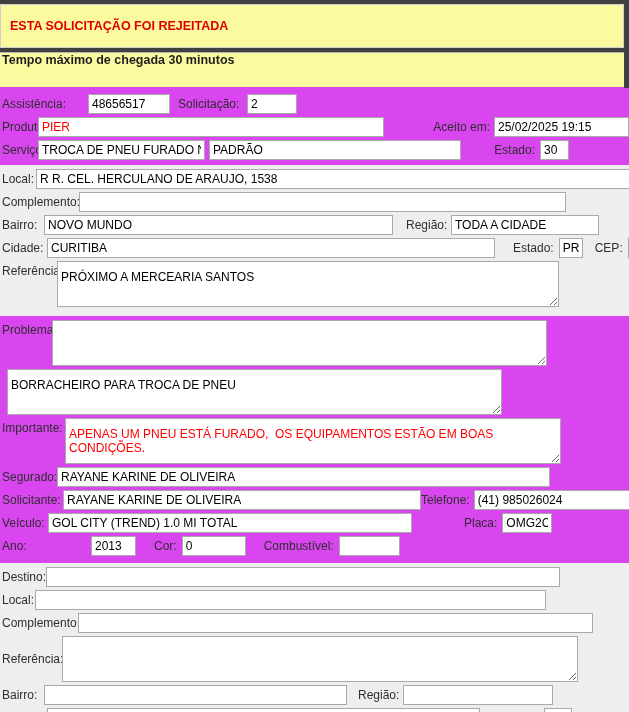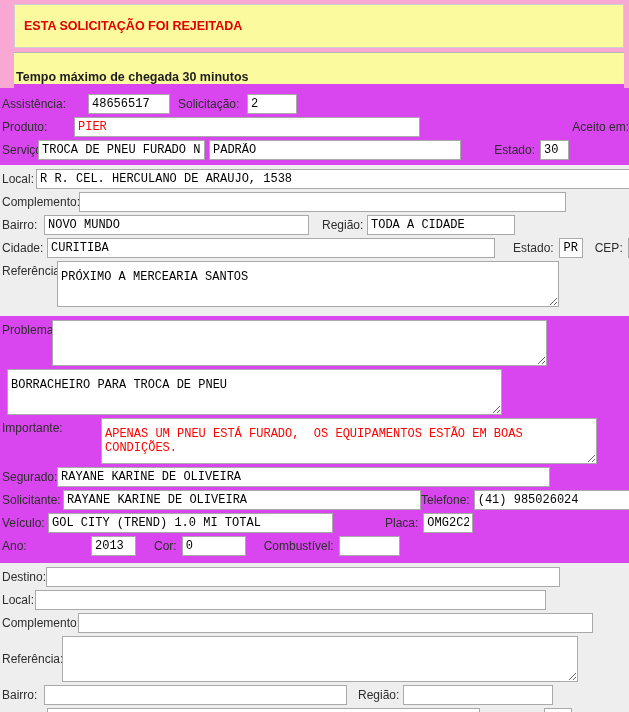--- a/index.html
+++ b/index.html
@@ -1,45 +1,45 @@
 <!DOCTYPE html>
 <html><head>
 <meta charset="utf-8">
 <style>
   * { margin:0; padding:0; box-sizing:border-box; }
   html,body { width:629px; height:712px; overflow:hidden; background:#fff;
               font-family:"Liberation Sans", sans-serif; font-size:12px; color:#000; }
 
   
-  .top-area { background:#f9a8d4; padding:4px 5px 0 14px; }
+  .top-area { background:#404040; padding:4px 5px 0 0; }
   .banner-rejected { height:44px; background:#fcfa9e; border:1px solid #cfcfcf;
                      display:flex; align-items:center; padding-left:9px;
                      font-weight:bold; font-size:12.5px; color:#e00000; }
   .banner-gap { height:4px; }
   .banner-time { height:36px; background:#fcfa9e; border-top:1px solid #b5b5b5;
-                 border-bottom:4px solid #d946ef; display:flex; align-items:flex-end;
+                 border-bottom:1px solid #d946ef; display:flex; align-items:flex-start;
                  padding-left:2px; font-weight:bold; font-size:12.5px; color:#1e1e1e; }
 
   
   .sec { width:629px; padding:6px 0 2px 0; }
   .sec.gray { background:#eeeeee; }
   .sec.white { background:#d946ef; }
   .sec-origin { padding:4px 0 6px 0; }
   .sec-mid { padding:4px 0 4px 0; }
   .sec-dest { padding:4px 0 0 0; height:169px; }
 
   
   .row { display:flex; align-items:center; height:20px; margin-bottom:3px; padding-left:2px; }
   .row.tall { height:auto; align-items:flex-start; }
   .row.tall-c { height:auto; align-items:center; }
   .lbl { color:#2e2e2e; white-space:nowrap; flex-shrink:0; }
   .fld { height:20px; border:1px solid #a9a9a9; background:#fff; padding:0 3px;
-         font-family:Liberation Mono, monospace; font-size:12px; color:#000; flex-shrink:0; }
+         font-family:Liberation Sans, sans-serif; font-size:12px; color:#000; flex-shrink:0; }
   textarea.fld { height:auto; padding:8px 3px; resize:both; overflow:auto; }
-  .red-text { color:#ff0000;margin-left:36px; }
+  .red-text { color:#ff0000; }
   .ctr { text-align:center; }
   .ml-auto { margin-left:auto; }
 
   
   .w-lbl-assist{width:86px}.w-lbl-solic{width:64px;margin-left:8px}
   .w-lbl-prod{width:36px}.w-lbl-serv{width:36px}
   .w-lbl-local1{width:34px}.w-lbl-compl1{width:77px}
   .w-lbl-bairro{width:42px}.w-lbl-regiao{width:40px;margin-left:13px}
   .w-lbl-cidade{width:45px}.w-lbl-estado{margin-left:18px}.w-lbl-cep{margin-left:12px}
   .w-lbl-refs{width:55px;padding-top:3px}
@@ -48,29 +48,29 @@
   .w-lbl-veic{width:46px}.w-lbl-placa{margin-left:52px}
   .w-lbl-ano{width:89px}.w-lbl-cor{margin-left:18px}.w-lbl-comb{margin-left:18px}
   .w-lbl-dest{width:44px}.w-lbl-local2{width:33px}.w-lbl-compl2{width:76px}
   .w-lbl-ref2{width:60px}
 
   
   .w-assist{width:82px}.w-solic{width:50px;margin-left:5px}
   .w-prod{width:346px}.w-aceito{width:135px;margin-left:4px}
   .w-serv1{width:167px}.w-serv2{width:252px;margin-left:4px}.w-prazo{width:29px;margin-left:5px}
   .w-local1{width:613px}.w-compl1{width:487px}
-  .w-bairro1{width:265px}.w-regiao1{width:148px;margin-left:5px}
+  .w-bairro1{width:349px}.w-regiao1{width:148px;margin-left:5px}
   .w-cidade1{width:448px}.w-estado1{width:24px;margin-left:5px}.w-cep{width:56px;margin-left:5px}
   .w-refs{width:502px;height:67px}
   .w-prob{width:495px;height:33px}
   .w-obs{width:495px;height:30px;margin-left:5px}
   .w-impt{width:496px;height:64px}
   .w-segur{width:493px}
   .w-solici{width:358px}.w-tel{width:160px;margin-left:4px}
-  .w-veic{width:285px}.w-placa{width:50px;margin-left:5px}
+  .w-veic{width:364px}.w-placa{width:50px;margin-left:5px}
   .w-ano{width:45px}.w-cor{width:64px;margin-left:5px}.w-comb{width:61px;margin-left:5px}
   .w-dest{width:514px}.w-local2{width:511px}.w-compl2{width:515px}
   .w-ref2{width:516px;height:48px}
   .w-bairro2{width:303px}.w-regiao2{width:150px;margin-left:5px}
   .w-cidade2{width:433px}.w-estado2{width:28px;margin-left:5px}
 </style>
 </head>
 <body>
 
 <div class="top-area">
@@ -87,20 +87,21 @@
   <div class="row">
     <span class="lbl w-lbl-assist">Assistência:</span>
     <input class="fld w-assist" value="48656517" style="">
     <span class="lbl w-lbl-solic">Solicitação:</span>
     <input class="fld w-solic" value="2" style="">
   </div>
   <div class="row">
     <span class="lbl w-lbl-prod">Produto:</span>
     <input class="fld w-prod red-text" value="PIER" style="">
     <span class="lbl ml-auto">Aceito em:</span>
+    <input class="fld w-aceito" value="25/02/2025 19:15" style="">
   </div>
   <div class="row">
     <span class="lbl w-lbl-serv">Serviço:</span>
     <input class="fld w-serv1" value="TROCA DE PNEU FURADO NO LOCAL" style="">
     <input class="fld w-serv2" value="PADRÃO" style="">
     <span class="lbl ml-auto" style="margin-right:0">Estado:</span>
     <input class="fld w-prazo" style="margin-right: 60px;" value="30">
   </div>
 </div>
 

